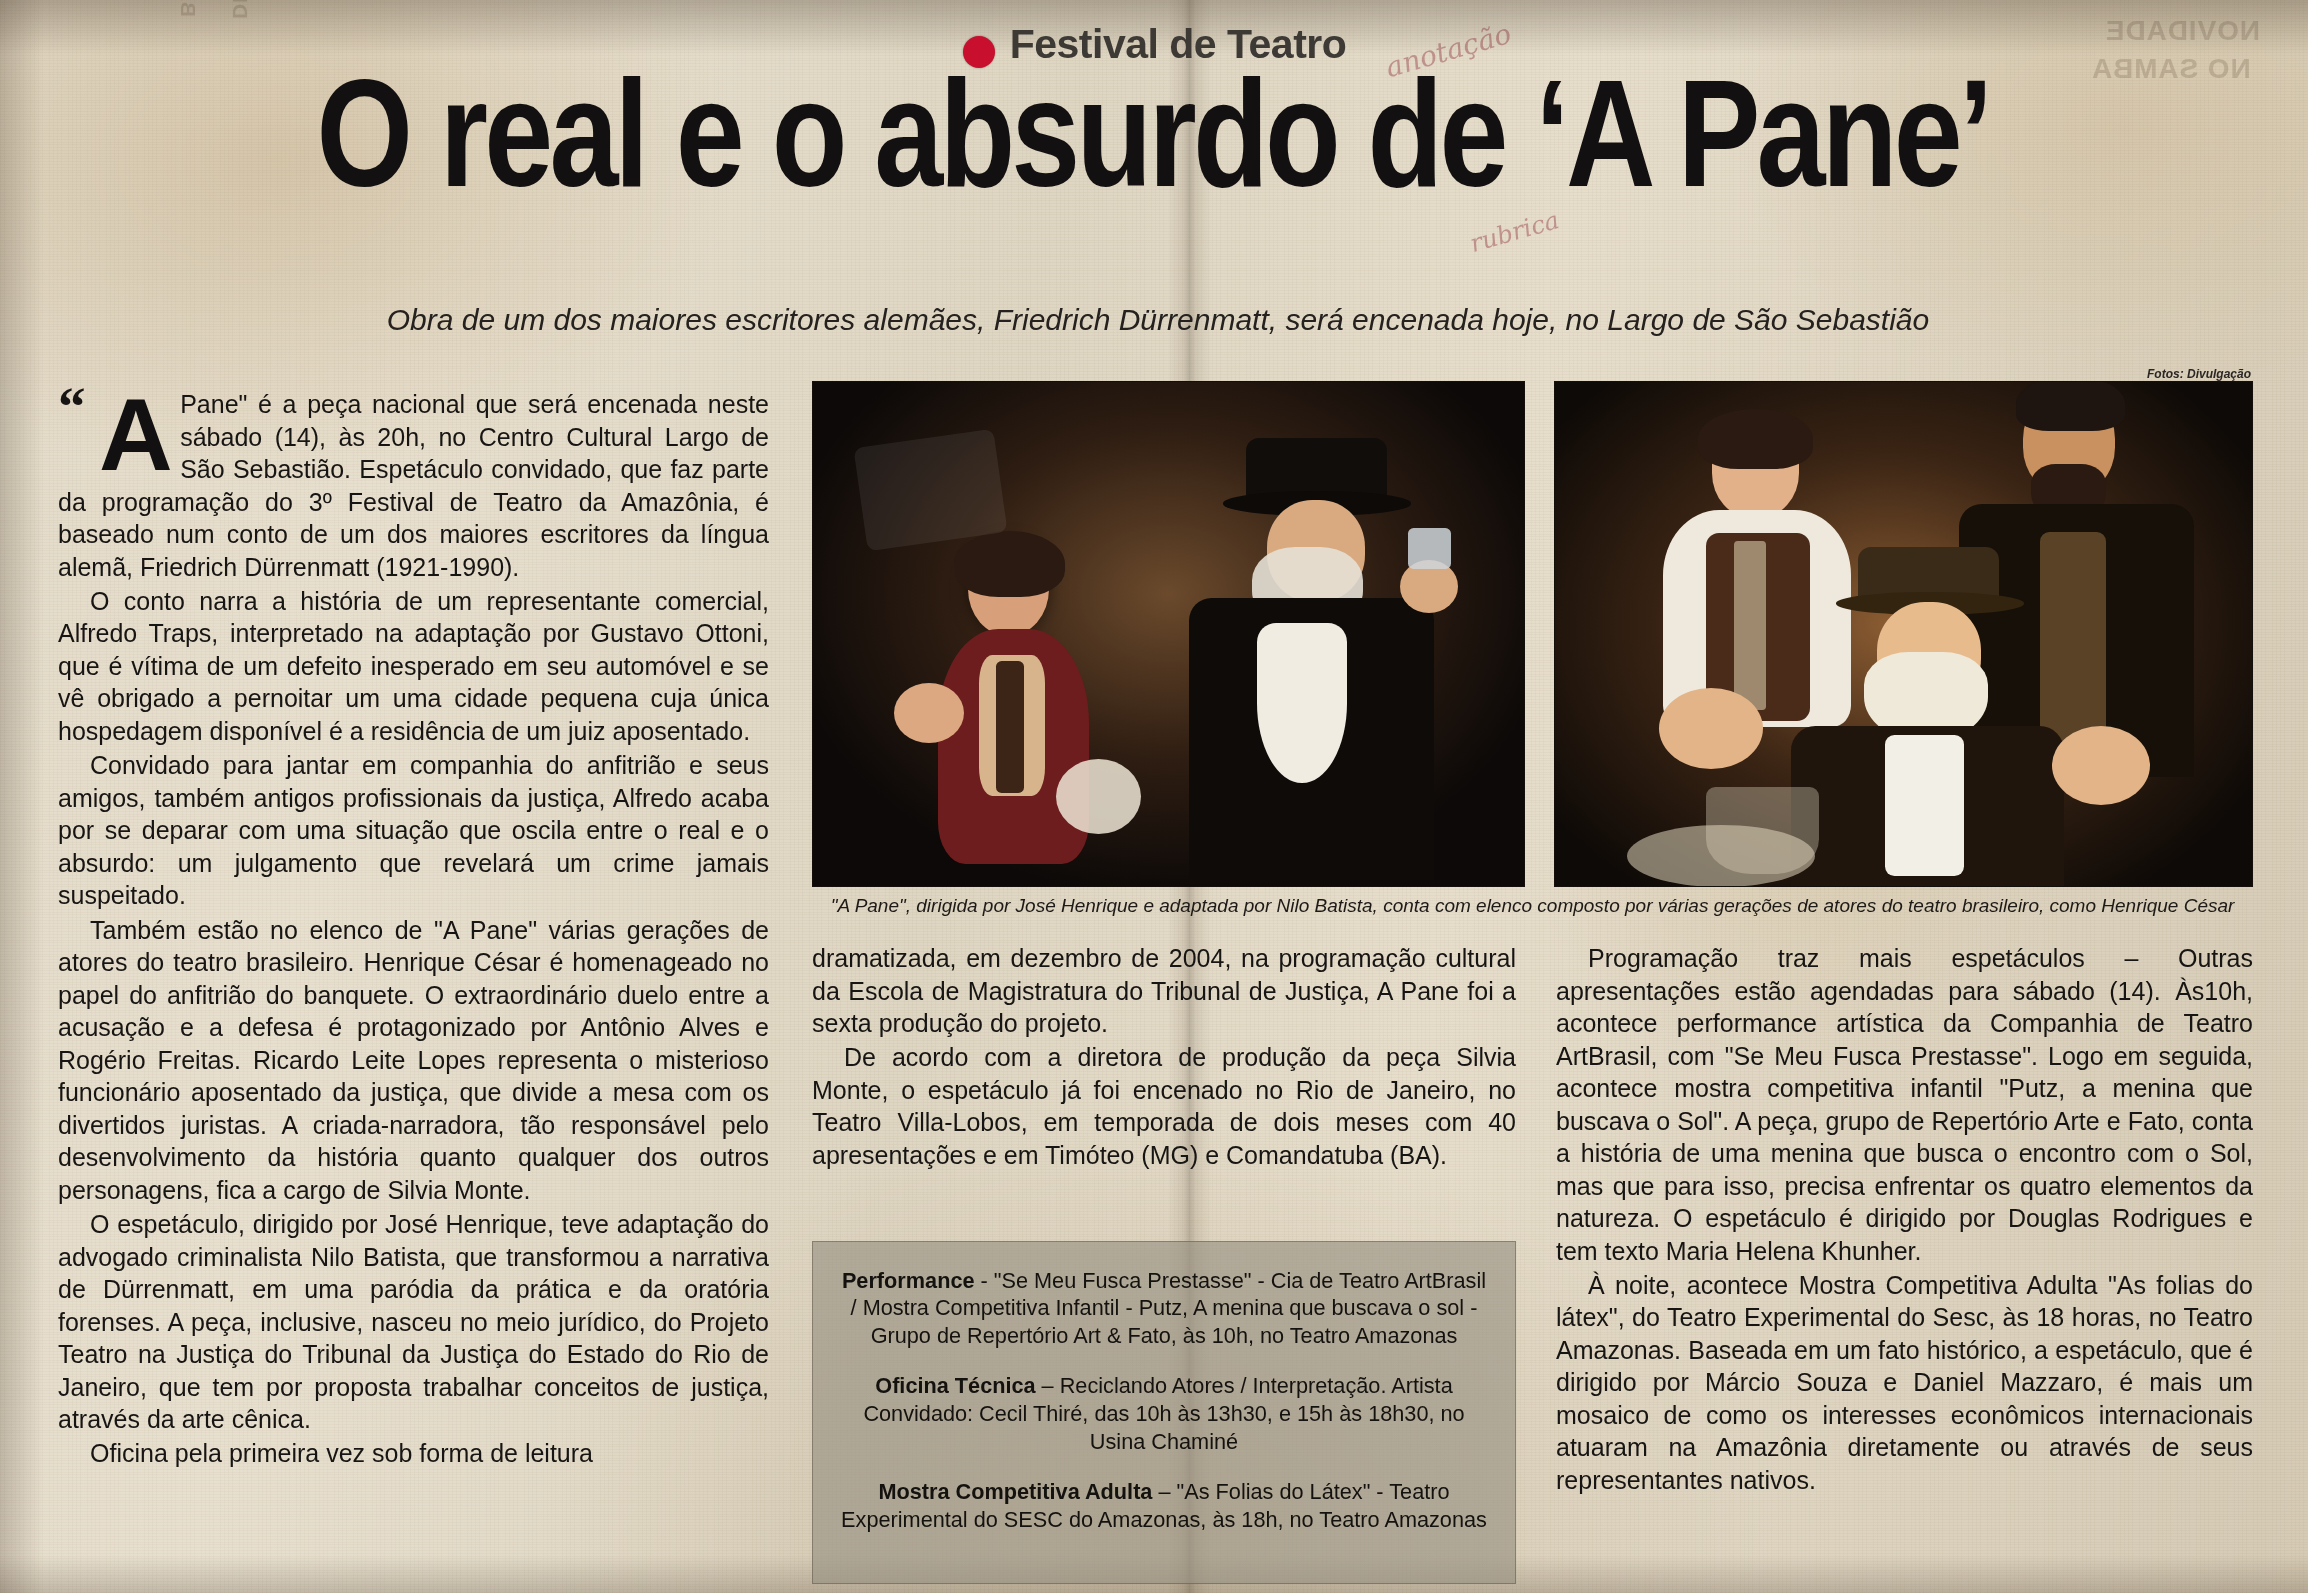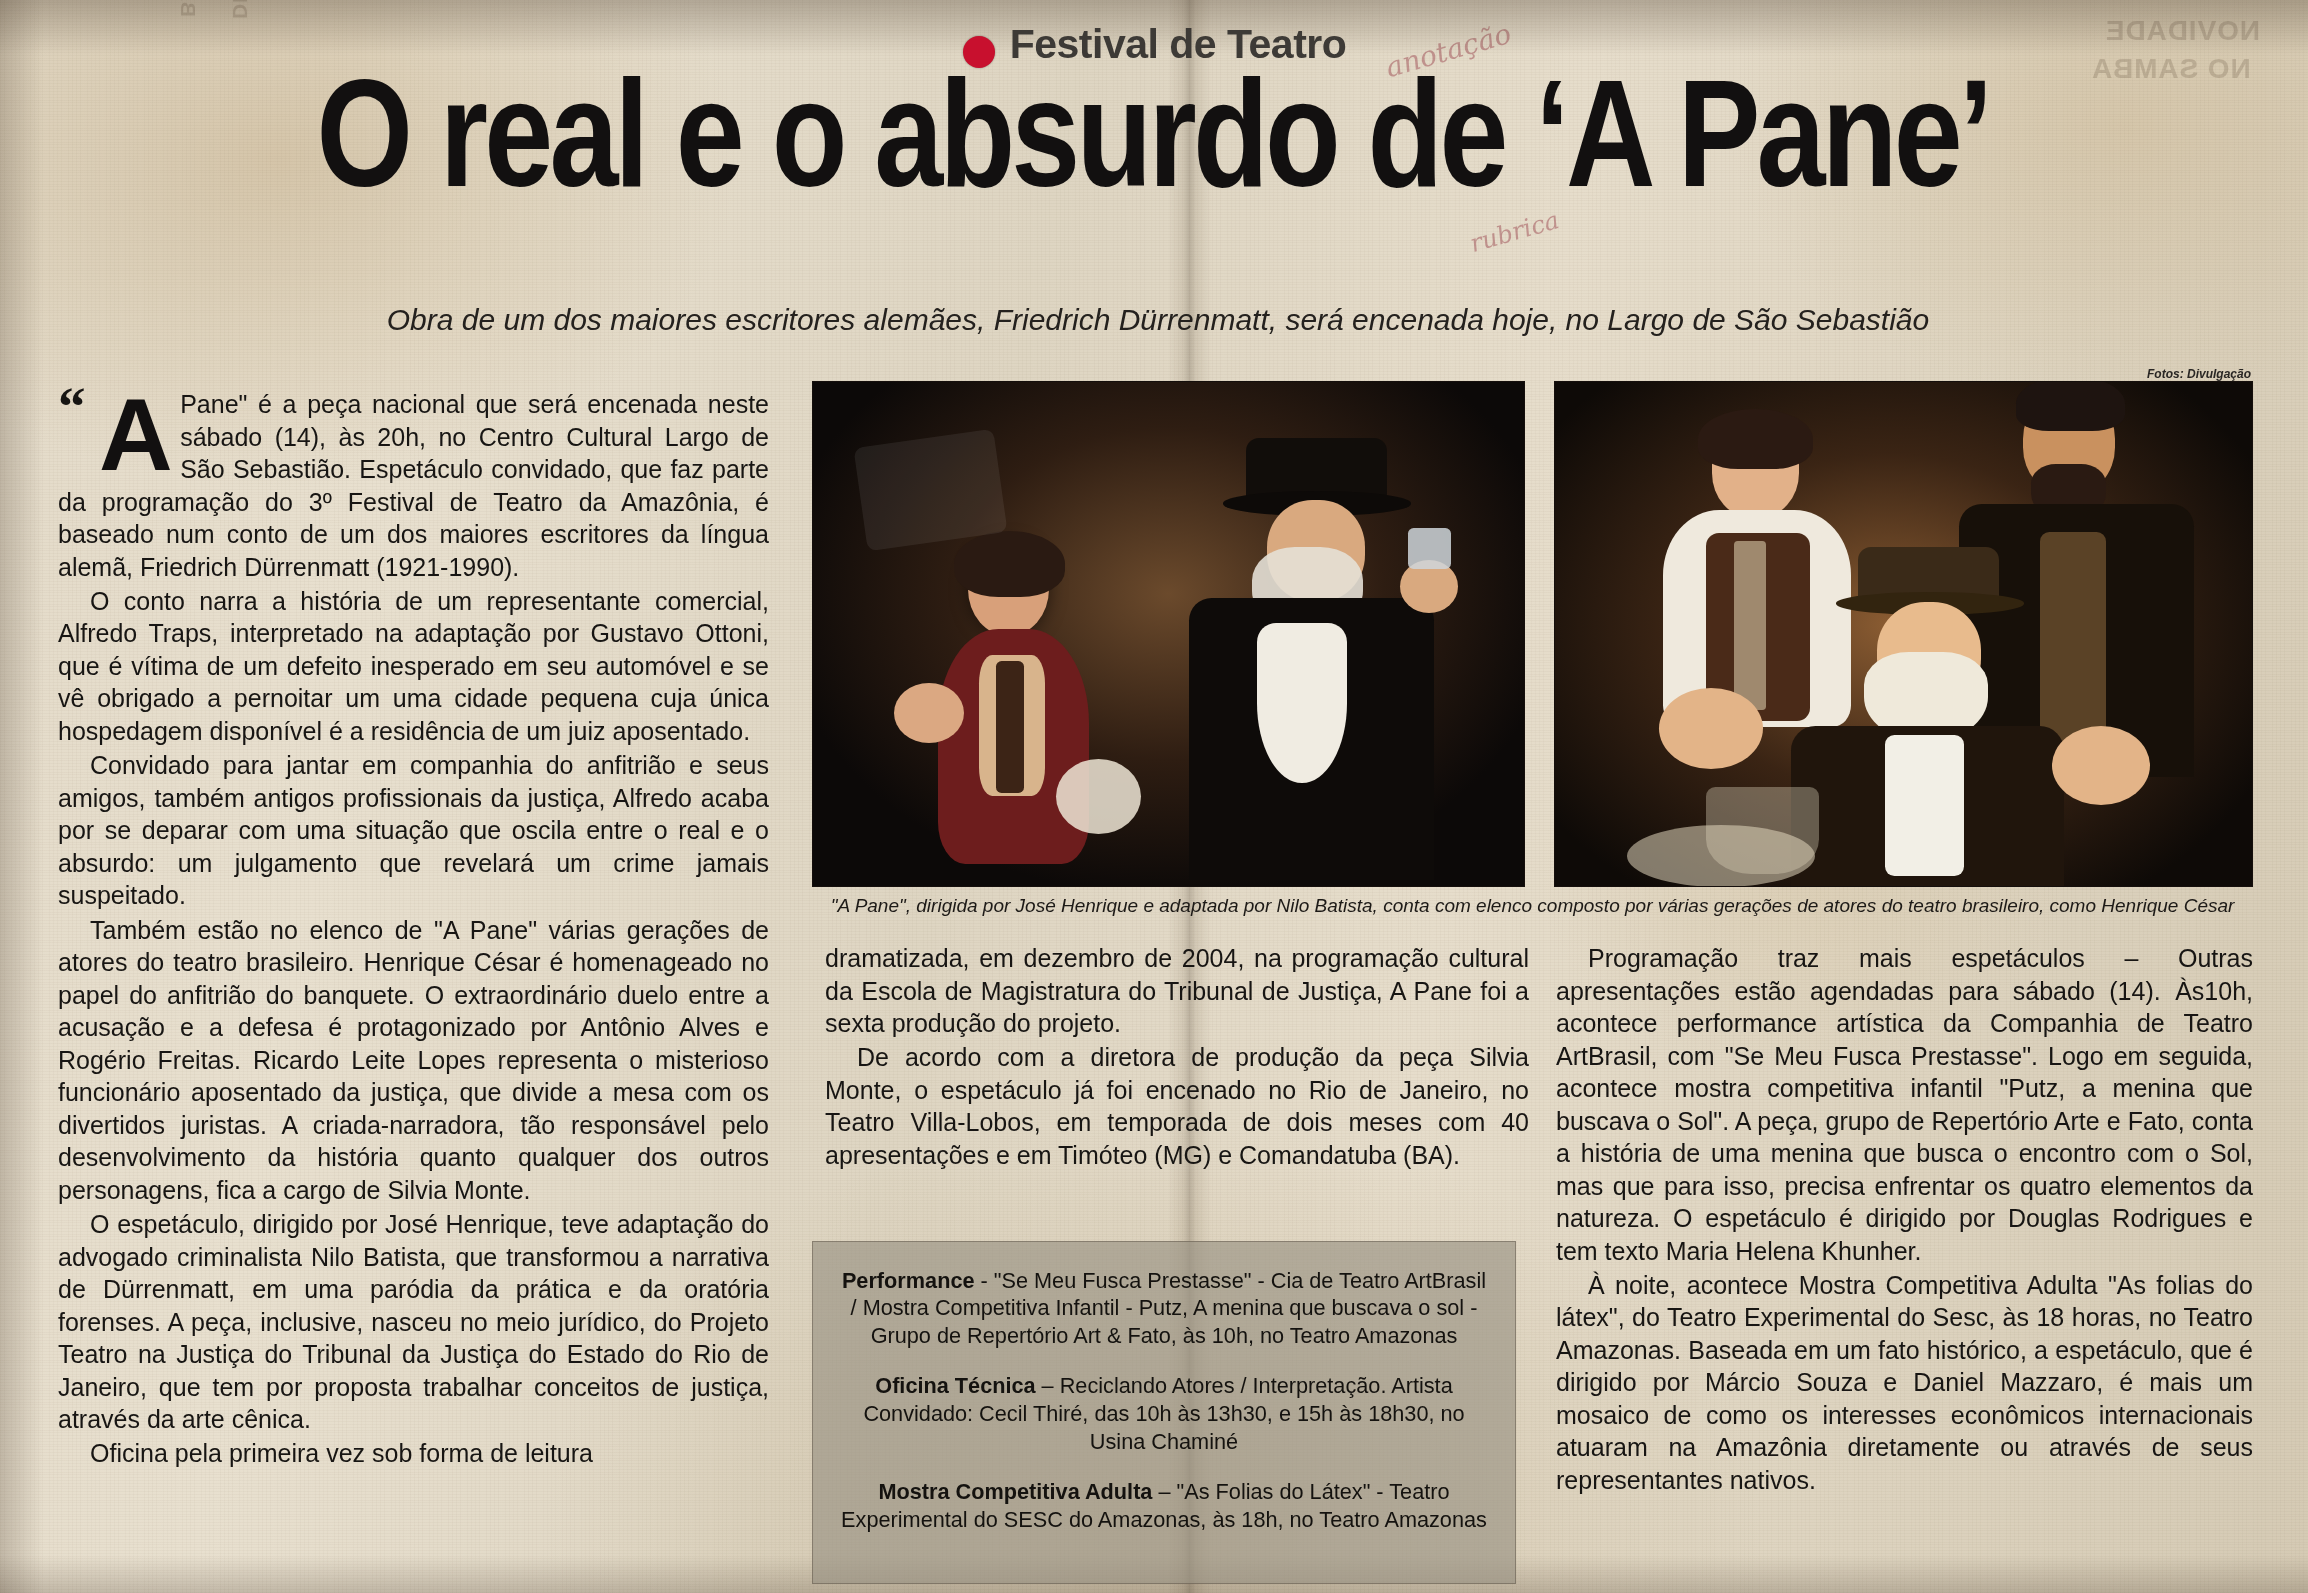--- a/index.html
+++ b/index.html
@@ -202,21 +202,21 @@
     font-size: 25px;
     line-height: 1.30;
     color: #171513;
     text-align: justify;
     z-index: 6;
   }
   .col p { margin: 0 0 1.9px 0; text-indent: 32px; }
   .col p.first { text-indent: 0; }
 
   #col1 { left: 58px; top: 388px; width: 711px; }
-  #col2 { left: 812px; top: 942px; width: 704px; margin-left: 13px; }
+  #col2 { left: 812px; top: 942px; width: 704px; }
   #col3 { left: 1556px; top: 942px; width: 697px; }
 
   .dropcap-wrap { position: relative; }
   .quote-mark {
     position: absolute;
     left: 0;
     top: -9.4px;
     font-size: 55px;
     font-weight: bold;
     color: #171513;

